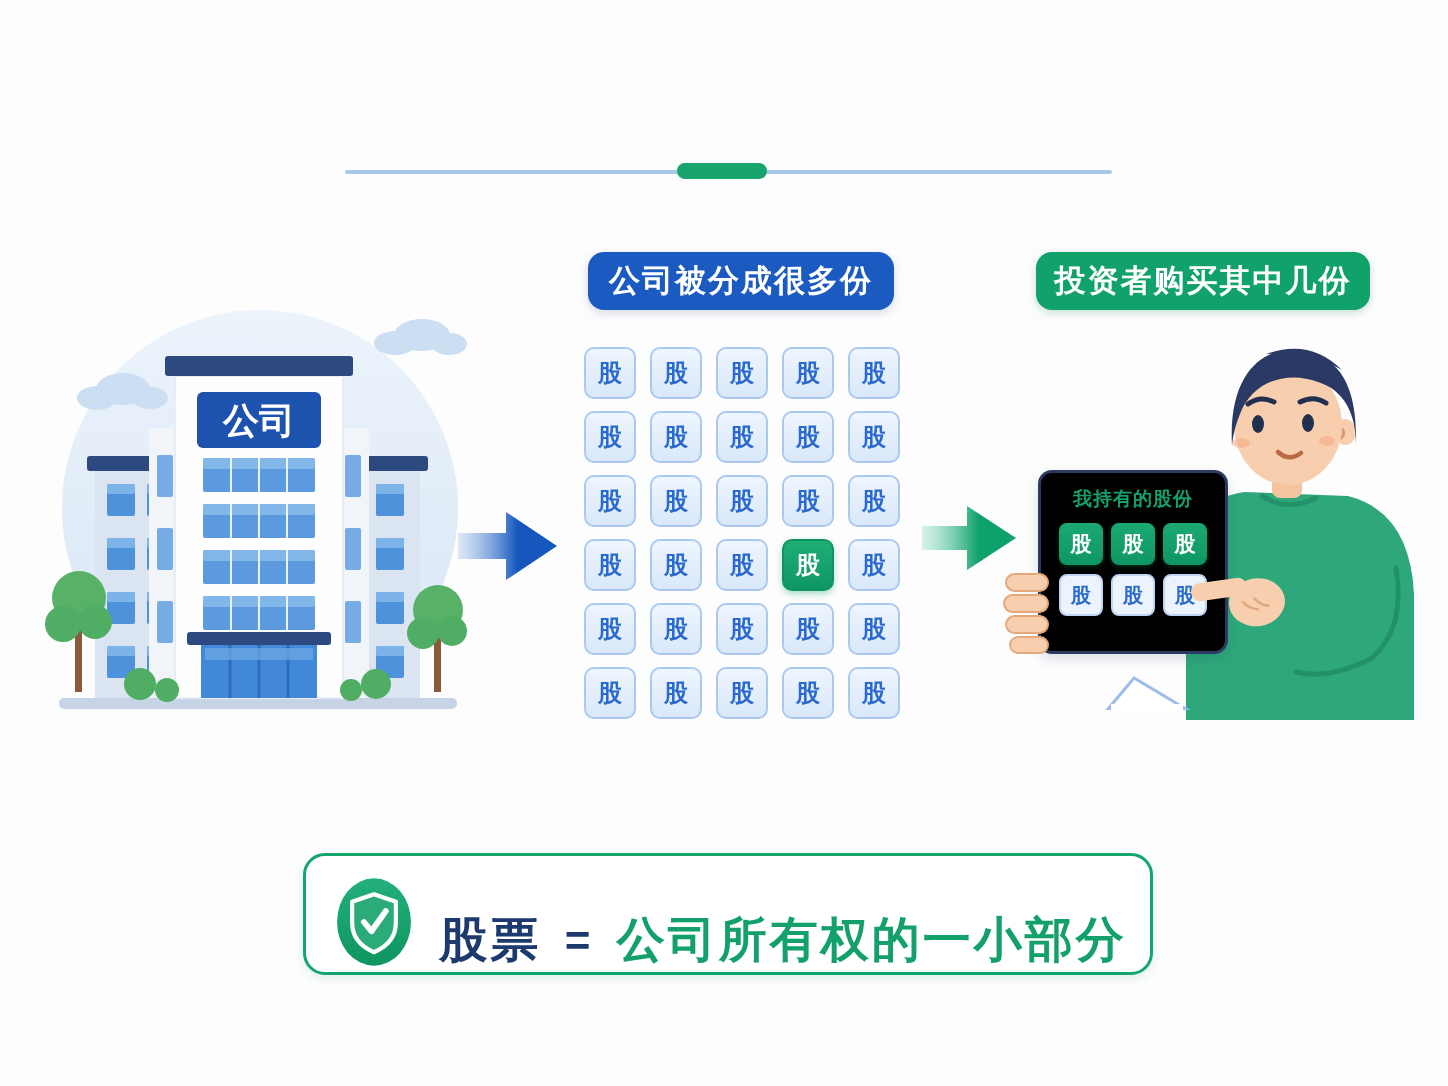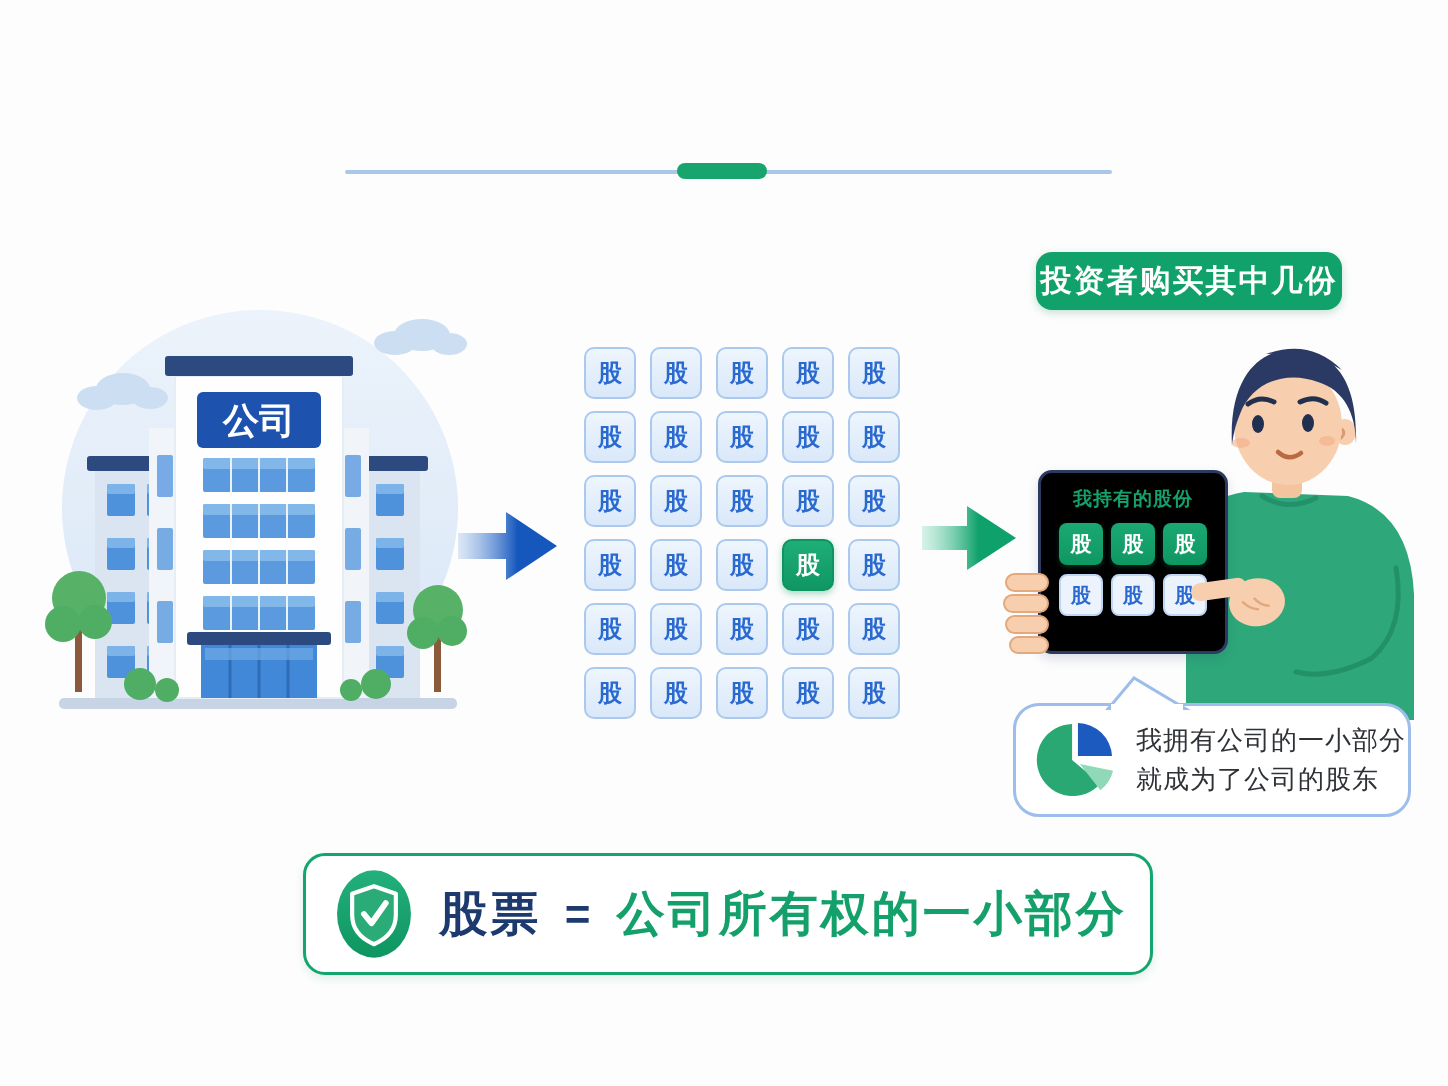--- a/index.html
+++ b/index.html
@@ -15,21 +15,21 @@
   }
   .divider-line { position:absolute; left:345px; top:170px; width:767px; height:4px; background:#a9c7e8; border-radius:2px; }
   .divider-accent { position:absolute; left:677px; top:163px; width:90px; height:16px; background:#17a56d; border-radius:8px; }
   
   .pill {
     position:absolute; height:58px; display:flex; align-items:center; justify-content:center;
     color:#ffffff; font-size:31px; font-weight:bold; letter-spacing:2px;
     border-radius:16px; box-shadow:0 3px 8px rgba(20,50,110,.18);
   }
   .pill-blue  { left:588px; top:252px; width:306px; background:#1b5ac1; }
-  .pill-green { left:1036px; top:252px; width:306px; background:#11a16b; box-shadow:0 3px 8px rgba(10,120,80,.22); }
+  .pill-green { left:1036px; top:252px; width:334px; background:#11a16b; box-shadow:0 3px 8px rgba(10,120,80,.22); }
   
   .share-grid {
     position:absolute; left:584px; top:347px; width:316px; height:372px;
     display:grid; grid-template-columns:repeat(5,52px); grid-auto-rows:52px;
     column-gap:14px; row-gap:12px;
   }
   .share-tile {
     display:flex; align-items:center; justify-content:center;
     background:linear-gradient(180deg,#eef5fd,#d9e8f9);
     border:2px solid #abc9ef; border-radius:10px;
@@ -62,21 +62,21 @@
     position:absolute; left:1013px; top:703px; width:398px; height:114px; z-index:5;
     background:#ffffff; border:3px solid #9dbdea; border-radius:26px;
     display:flex; align-items:center; padding-left:20px; gap:22px;
   }
   .speech-text { color:#2e3135; font-size:26px; line-height:39px; font-weight:500; letter-spacing:1px; }
   .bubble-tail { position:absolute; left:1098px; top:674px; z-index:6; }
   
   .footer-badge {
     position:absolute; left:303px; top:853px; width:850px; height:122px; z-index:2;
     background:#ffffff; border:3px solid #13a56e; border-radius:22px;
-    display:flex; align-items:center; padding-left:26px;
+    display:flex; align-items:flex-end; padding-left:26px;
     box-shadow:0 4px 10px rgba(15,150,100,.12);
   }
   .footer-text { flex:1; text-align:center; font-weight:900; letter-spacing:3px; white-space:nowrap; }
   .footer-term { color:#1c3a6e; font-size:48px; }
   .footer-eq   { color:#1c3a6e; font-size:44px; margin:0 16px; }
   .footer-def  { color:#13a06a; font-size:48px; }
   .hand { position:absolute; z-index:4; }
 </style>
 </head>
 <body>
@@ -220,20 +220,21 @@
   <svg class="svg-abs" style="left:458px; top:502px;" width="100" height="88" viewBox="0 0 100 88">
     <defs>
       <linearGradient id="bluefade" x1="0" y1="0" x2="1" y2="0">
         <stop offset="0" stop-color="#7fa8e0" stop-opacity=".25"></stop>
           <stop offset=".6" stop-color="#1657be"></stop>
       </linearGradient>
     </defs>
     <path d="M0,31 L48,31 L48,10 L99,44 L48,78 L48,57 L0,57 Z" fill="url(#bluefade)"></path>
   </svg>
 
+  <div class="pill pill-blue">公司被分成很多份</div>
 
   <div class="share-grid">
       <div class="share-tile">股</div>
       <div class="share-tile">股</div>
       <div class="share-tile">股</div>
       <div class="share-tile">股</div>
       <div class="share-tile">股</div>
       <div class="share-tile">股</div>
       <div class="share-tile">股</div>
       <div class="share-tile">股</div>
@@ -318,31 +319,20 @@
   </svg>
 
   <svg class="hand" style="left:1188px; top:556px;" width="112" height="82" viewBox="0 0 112 82">
     <g transform="rotate(-8 56 40)">
       <ellipse cx="68" cy="48" rx="28" ry="24" fill="#f8cfae"></ellipse>
       <rect x="4" y="21" width="56" height="18" rx="9" fill="#f8cfae"></rect>
       <path d="M54,46 q6,8 14,9 M66,44 q6,8 13,9" stroke="#e0a87f" stroke-width="2.5" fill="none" stroke-linecap="round"></path>
     </g>
   </svg>
 
-  <div class="speech-bubble">
-    <svg width="78" height="78" viewBox="0 0 80 80">
-      <path d="M37,40 L37,3 A37,37 0 1 0 66,64 Z" fill="#2aa873"></path>
-      <path d="M43,36 L43,2 A36,36 0 0 1 78,36 Z" fill="#1d5abf"></path>
-      <path d="M45,44 L79,51 A35,35 0 0 1 66,71 Z" fill="#8fd9b8"></path>
-    </svg>
-    <div class="speech-text">
-      <div>我拥有公司的一小部分</div>
-      <div>就成为了公司的股东</div>
-    </div>
-  </div>
   <svg class="bubble-tail" width="100" height="36" viewBox="0 0 100 36">
     <path d="M10,35 L36,4 L88,35 Z" fill="#ffffff" stroke="#9dbdea" stroke-width="3"></path>
     <rect x="13" y="30" width="72" height="8" fill="#ffffff"></rect>
   </svg>
 
   <div class="footer-badge">
     <svg width="84" height="100" viewBox="0 0 100 118">
       <defs>
         <linearGradient id="shieldg" x1="0" y1="0" x2="0" y2="1">
           <stop offset="0" stop-color="#23b07c"></stop>

